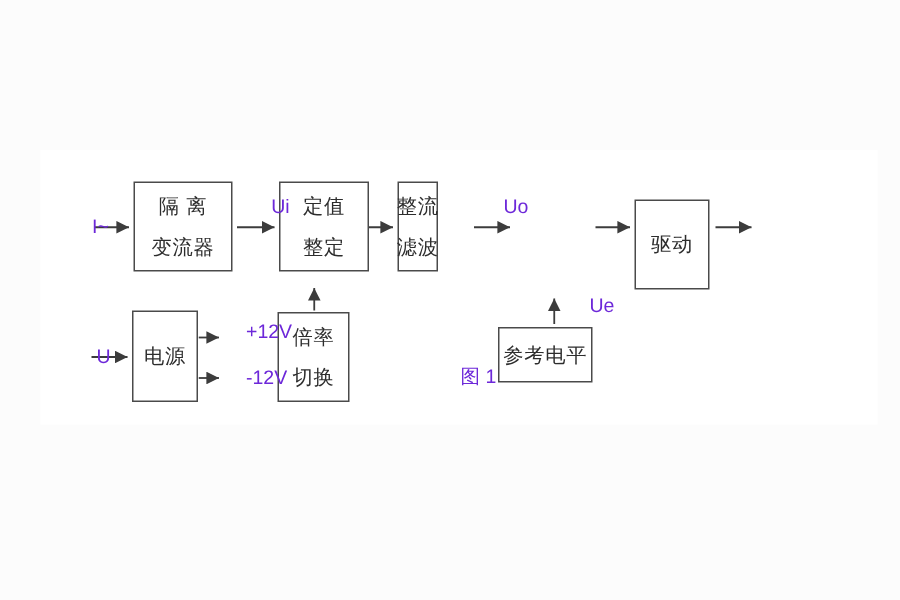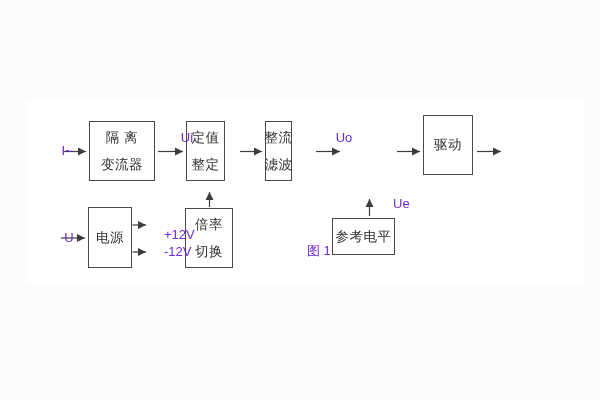--- a/index.html
+++ b/index.html
@@ -51,44 +51,44 @@
       <line x1="132.5" y1="252" x2="146" y2="252" marker-end="url(#arr)"></line>
       <line x1="209.5" y1="207" x2="209.5" y2="192" marker-end="url(#arr)"></line>
       <line x1="369.5" y1="216" x2="369.5" y2="199" marker-end="url(#arr)"></line>
     </g>
   </svg>
 
   <div class="block" style="left:89px;top:121px;width:66px;height:60px">
     <span>隔 离</span>
     <span>变流器</span>
   </div>
-  <div class="block" style="left:186px;top:121px;width:39px;height:60px">
+  <div class="block" style="left:186px;top:121px;width:60px;height:60px">
     <span>定值</span>
     <span>整定</span>
   </div>
   <div class="block" style="left:265px;top:121px;width:27px;height:60px">
     <span>整流</span>
     <span>滤波</span>
   </div>
-  <div class="block" style="left:423px;top:115px;width:50px;height:60px">
+  <div class="block" style="left:423px;top:133px;width:50px;height:60px">
     <span>驱动</span>
   </div>
 
   <div class="block" style="left:88px;top:207px;width:44px;height:61px">
     <span>电源</span>
   </div>
   <div class="block" style="left:185px;top:208px;width:48px;height:60px">
     <span>倍率</span>
     <span>切换</span>
   </div>
   <div class="block" style="left:332px;top:218px;width:63px;height:37px">
     <span>参考电平</span>
   </div>
 
   <div class="lbl c" style="left:38px;top:144px;width:26px">I~</div>
   <div class="lbl c" style="left:156px;top:131px;width:30px">Ui</div>
   <div class="lbl c" style="left:313px;top:131px;width:30px">Uo</div>
   <div class="lbl" style="left:377px;top:197px">Ue</div>
   <div class="lbl c" style="left:42px;top:231px;width:22px">U</div>
-  <div class="lbl" style="left:148px;top:228px">+12V</div>
+  <div class="lbl" style="left:148px;top:214px">+12V</div>
   <div class="lbl" style="left:148px;top:245px">-12V</div>
   <div class="lbl" style="left:291px;top:244px">图 1</div>
 </div>
 
 </body></html>

